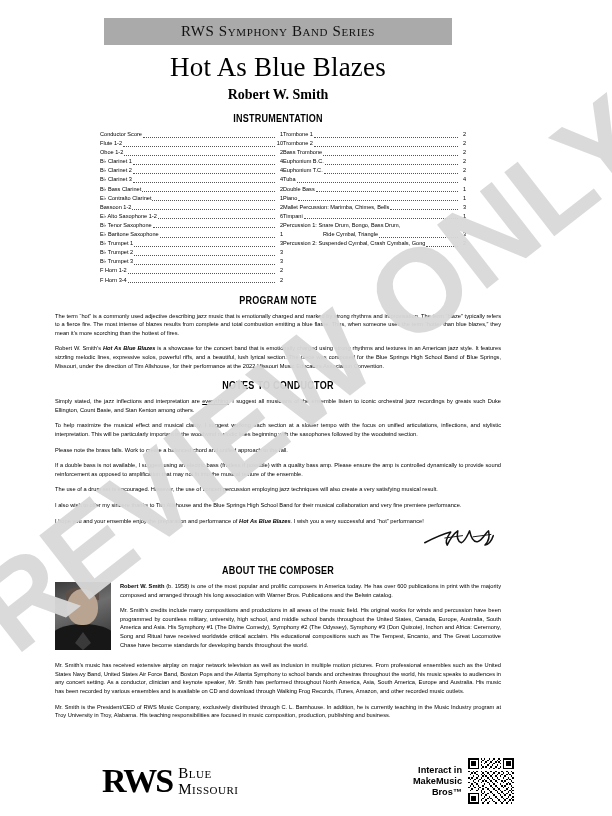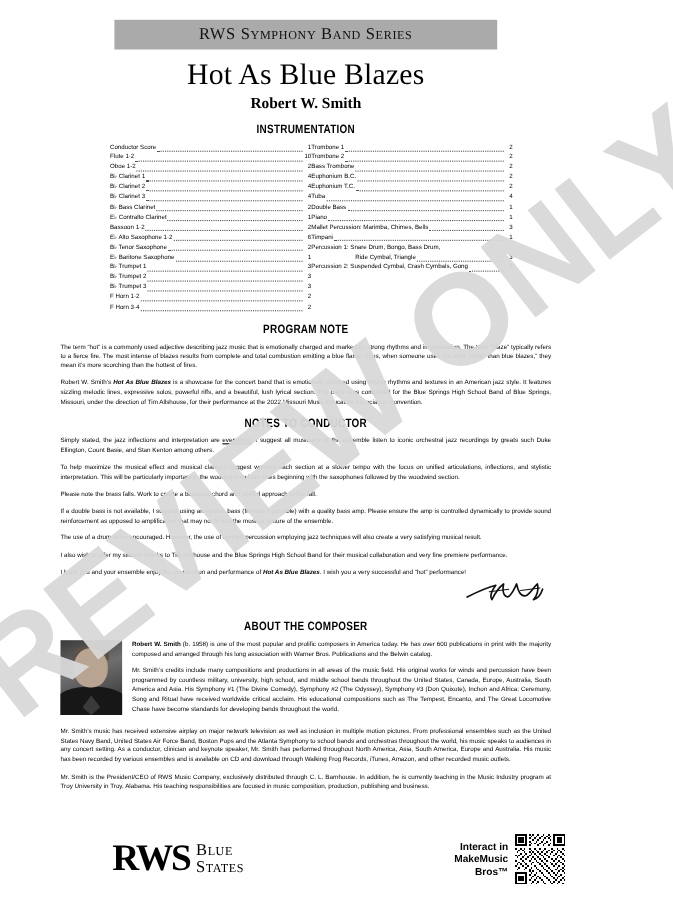--- a/index.html
+++ b/index.html
@@ -438,21 +438,21 @@
   </div>
 
   <p class="body-p" style="margin-top:5px">Mr. Smith’s music has received extensive airplay on major network television as well as inclusion in multiple motion pictures. From professional ensembles such as the United States Navy Band, United States Air Force Band, Boston Pops and the Atlanta Symphony to school bands and orchestras throughout the world, his music speaks to audiences in any concert setting. As a conductor, clinician and keynote speaker, Mr. Smith has performed throughout North America, Asia, South America, Europe and Australia. His music has been recorded by various ensembles and is available on CD and download through Walking Frog Records, iTunes, Amazon, and other recorded music outlets.</p>
   <p class="body-p">Mr. Smith is the President/CEO of RWS Music Company, exclusively distributed through C. L. Barnhouse. In addition, he is currently teaching in the Music Industry program at Troy University in Troy, Alabama. His teaching responsibilities are focused in music composition, production, publishing and business.</p>
 
   <div class="footer">
     <div class="rws-logo">
       <div class="rws-mark">RWS</div>
       <div class="rws-words">
         <div>Blue</div>
-        <div>States</div>
+        <div>Missouri</div>
       </div>
     </div>
 
     <div class="makemusic">
       <div class="mm-text">
         <div>Interact in</div>
         <div>MakeMusic</div>
         <div>Bros™</div>
       </div>
       <svg class="qr" viewBox="0 0 29 29" shape-rendering="crispEdges">

